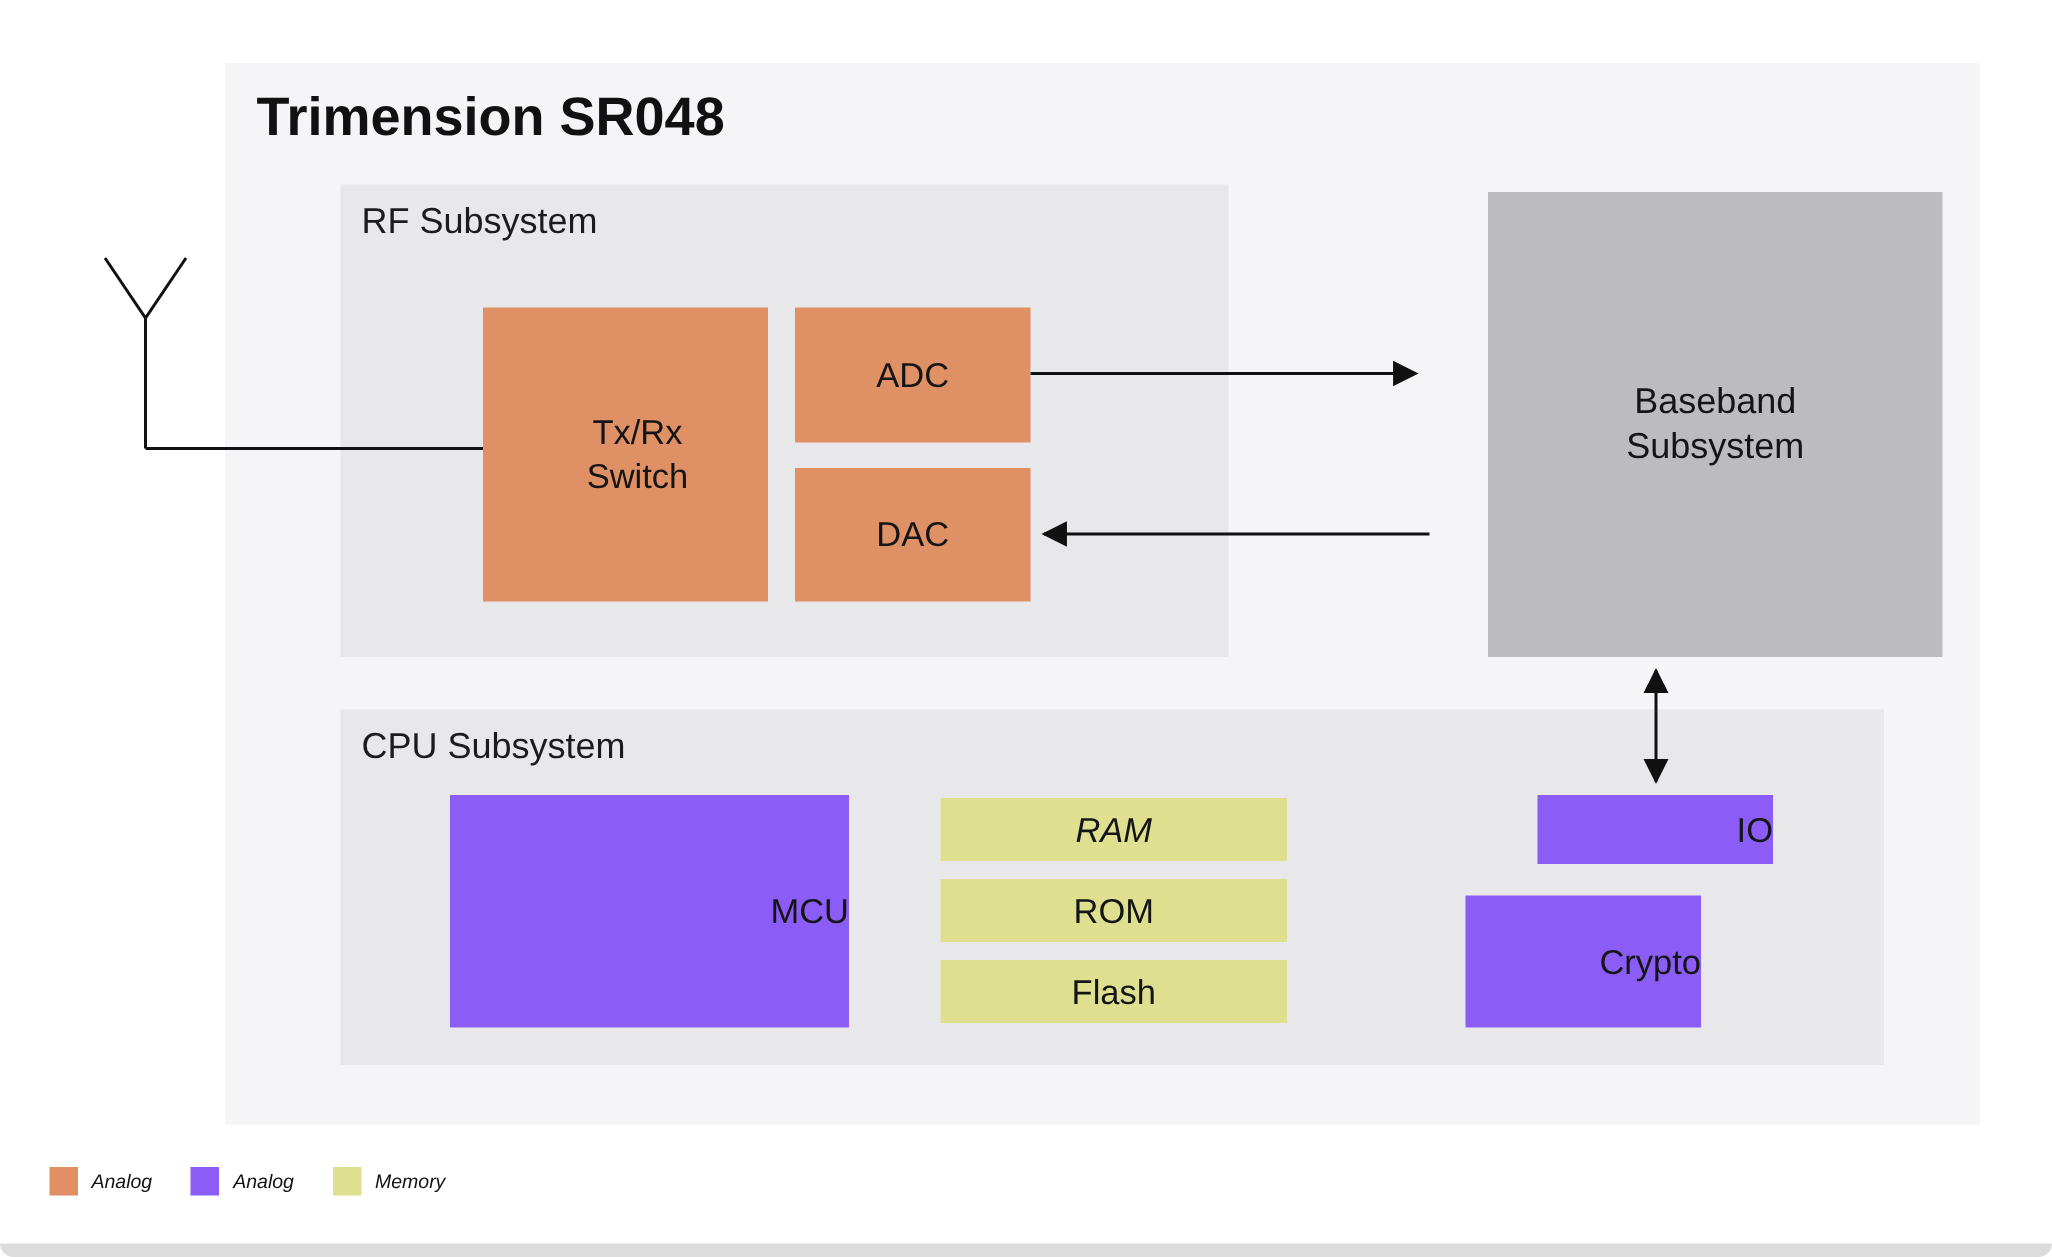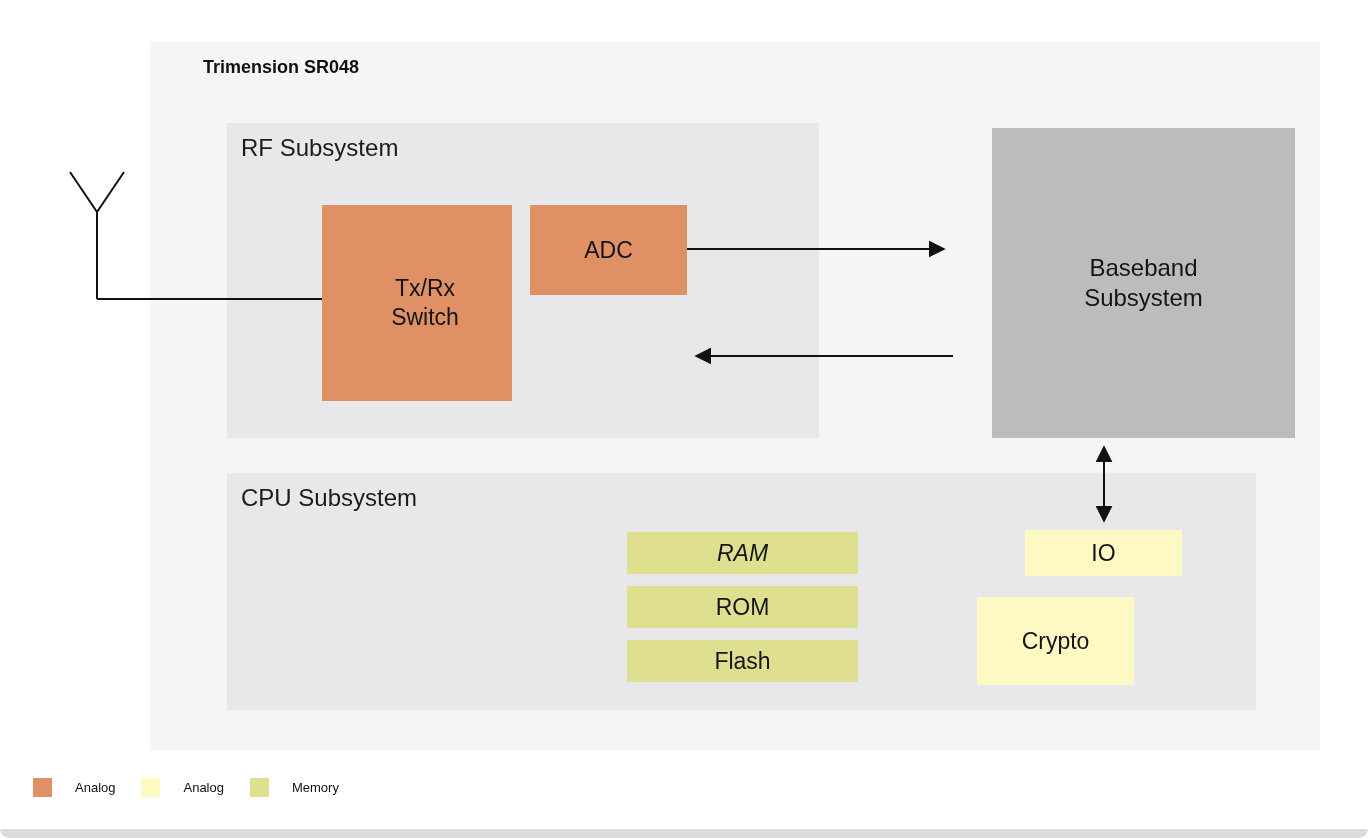--- a/index.html
+++ b/index.html
@@ -17,24 +17,23 @@
   .main-panel {
     position: absolute;
     left: 150px; top: 42px;
     width: 1170px; height: 708px;
     background: #f5f5f7;
   }
 
   .diagram-title {
     position: absolute;
     left: 171px; top: 57px;
-    font-size: 18px;
+    font-size: 36px;
     font-weight: 700;
     color: #111111;
-    margin-left: 32px;
   }
 
   .group {
     position: absolute;
     background: #e8e8ea;
   }
   .g-rf  { left: 227px; top: 123px; width: 592px; height: 315px; }
   .g-cpu { left: 227px; top: 473px; width: 1029px; height: 237px; }
 
   .group-label {
@@ -48,21 +47,21 @@
     position: absolute;
     display: flex;
     align-items: center;
     justify-content: center;
     text-align: center;
     font-size: 23px;
     color: #151517;
     line-height: 1.25;
   }
   .analog    { background: #df9065; }
-  .digital   { background: #fef9c3; }
+  .digital   { background: #8b5cf6; justify-content: flex-end; }
   .memory    { background: #dfe08f; }
   .subsystem { background: #bcbcbe; }
 
   .n-txrx     { left: 322px;  top: 205px; width: 190px; height: 196px; padding-left: 16px; }
   .n-adc      { left: 530px;  top: 205px; width: 157px; height: 90px;  }
   .n-dac      { left: 530px;  top: 312px; width: 157px; height: 89px;  }
   .n-baseband { left: 953px;  top: 128px; width: 303px; height: 310px; font-size: 24px; margin-left: 39px; }
   .n-mcu      { left: 300px;  top: 530px; width: 266px; height: 155px; }
   .n-ram      { left: 627px;  top: 532px; width: 231px; height: 42px; font-style: italic;  }
   .n-rom      { left: 627px;  top: 586px; width: 231px; height: 42px;  }
@@ -83,21 +82,22 @@
   .legend {
     position: absolute;
     left: 33px; top: 778px;
     display: flex;
     align-items: center;
     gap: 26px;
   }
   .legend-item {
     display: flex;
     align-items: center;
-    gap: 23px;
+    gap: 9px;
+    font-style: italic;
   }
   .legend-swatch {
     width: 19px; height: 19px;
     display: inline-block;
   }
   .legend-label {
     font-size: 13px;
     color: #111111;
   }
 
@@ -127,25 +127,31 @@
   </div>
 
   <div class="node analog n-txrx">
     <span class="wrap-narrow">Tx/Rx Switch</span>
   </div>
 
   <div class="node analog n-adc">
     <span>ADC</span>
   </div>
 
+  <div class="node analog n-dac">
+    <span>DAC</span>
+  </div>
 
   <div class="node subsystem n-baseband">
     <span class="wrap-baseband">Baseband Subsystem</span>
   </div>
 
+  <div class="node digital n-mcu">
+    <span>MCU</span>
+  </div>
 
   <div class="node memory n-ram">
     <span>RAM</span>
   </div>
 
   <div class="node memory n-rom">
     <span>ROM</span>
   </div>
 
   <div class="node memory n-flash">

